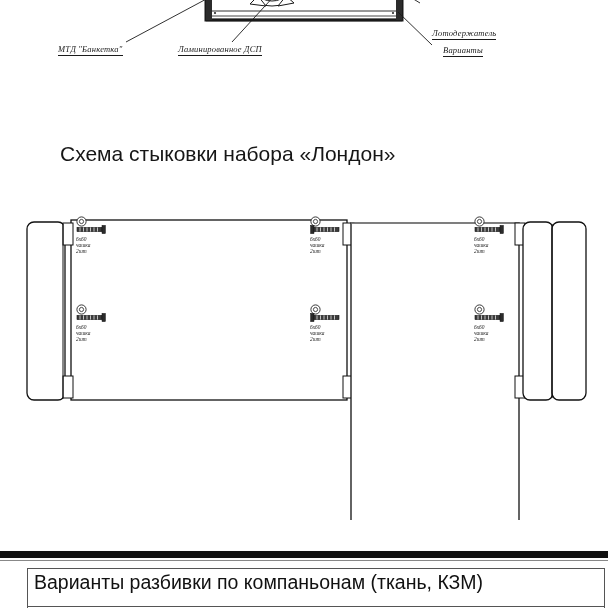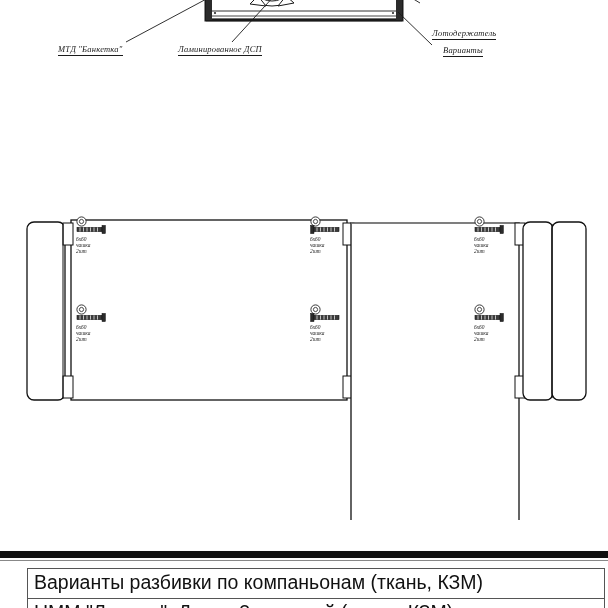--- a/index.html
+++ b/index.html
@@ -52,21 +52,21 @@
   .bottom-rule{position:absolute;left:0;top:551px;width:608px;height:7px;background:#111;}
   .bottom-rule2{position:absolute;left:0;top:560px;width:608px;height:1px;background:#888;}
   .caption-table{
     position:absolute;left:27px;top:568px;width:578px;
     border:1px solid #555;border-bottom:none;background:#fff;
     box-sizing:border-box;
   }
   .caption-row{
     border-bottom:1px solid #555;
     font-size:19.5px;line-height:1.32;color:#111;
-    padding:1px 4px 2px 6px;white-space:nowrap;overflow:hidden;
+    padding:1px 4px 10px 6px;white-space:nowrap;overflow:hidden;
   }
 </style>
 </head>
 <body>
 
 <div class="page">
 
   <div class="top-illus">
     <svg width="608" height="110" viewBox="0 0 608 110">
 
@@ -100,20 +100,21 @@
         <line x1="432" y1="45" x2="398" y2="12"></line>
       </g>
     </svg>
 
     <div class="callout-label" id="lbl-mtd">МТД "Банкетка"</div>
     <div class="callout-label" id="lbl-dsp">Ламинированное ДСП</div>
     <div class="callout-label" id="lbl-lot">Лотодержатель</div>
     <div class="callout-label" id="lbl-sint">Варианты</div>
   </div>
 
+  <div class="scheme-title">Схема стыковки набора «Лондон»</div>
 
   <div class="diagram">
     <svg width="608" height="330" viewBox="0 0 608 330">
       <defs>
         <style>
           .ol{fill:#ffffff;stroke:#111111;stroke-width:1.3;}
           .ol-thin{fill:#ffffff;stroke:#111111;stroke-width:1.0;}
           .ol-grey{fill:#ffffff;stroke:#9a9a9a;stroke-width:1.0;}
         </style>
       </defs>

